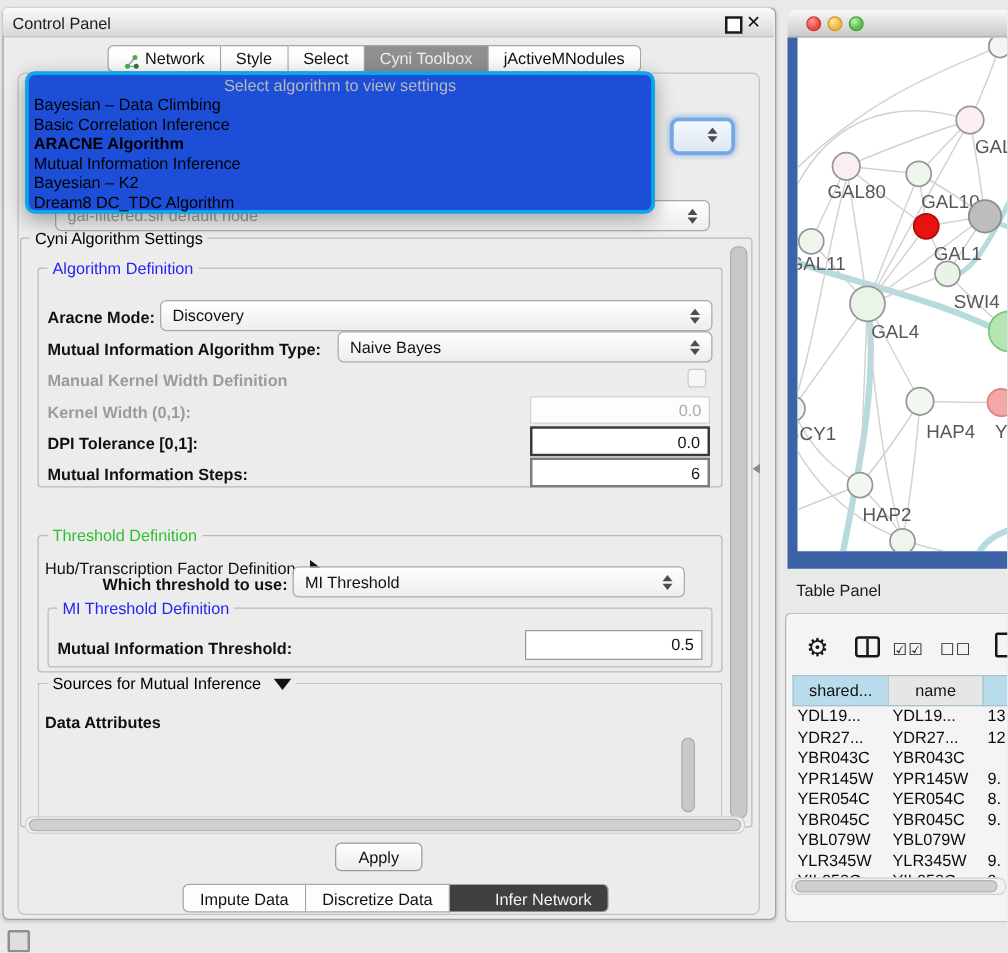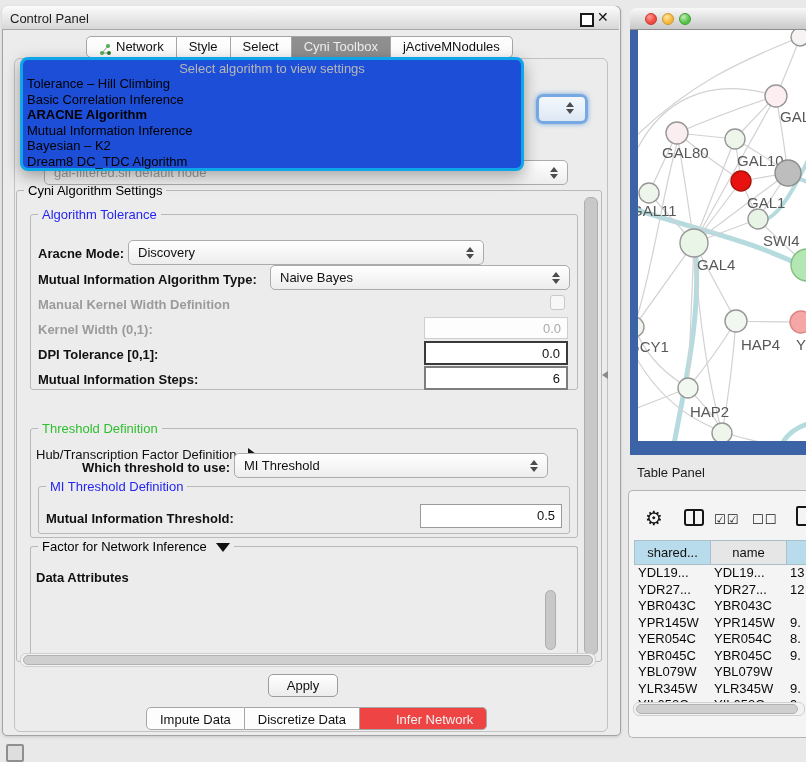--- a/index.html
+++ b/index.html
@@ -71,21 +71,21 @@
   .attr-item{background:#3a6ed0;color:#fff;font-size:12.5px;line-height:15.6px;padding-left:6px;white-space:nowrap;}
 
   .btn{background:linear-gradient(#ffffff,#ececec);border:1px solid #9c9c9c;border-radius:5px;
        font-size:13px;color:#111;display:flex;align-items:center;justify-content:center;box-sizing:border-box;}
 
   .btabrow{left:146px;top:707px;height:23px;display:flex;}
   .btab{height:23px;line-height:23px;padding:0 13px;font-size:13px;color:#111;background:#fdfdfd;
        border:1px solid #a6a6a6;border-left:none;box-sizing:border-box;}
   .btab:first-child{border-left:1px solid #a6a6a6;border-radius:5px 0 0 5px;}
   .btab:last-child{border-radius:0 5px 5px 0;}
-  .btab.selected{background:#ef4444;color:#f2f2f2;padding-left:36px;}
+  .btab.selected{background:#404040;color:#f2f2f2;padding-left:36px;}
 
   .mini-icon{left:6px;top:744px;width:14px;height:14px;border:2px solid #8f8f8f;background:#dedede;border-radius:2px;}
   .splitter-arrow{left:602px;top:371px;width:0;height:0;border-top:4px solid transparent;
        border-bottom:4px solid transparent;border-right:6px solid #8a8a8a;}
 
   
   .net-titlebar{left:630px;top:8px;width:176px;height:22px;border-radius:6px 0 0 0;
        background:linear-gradient(#f8f8f8,#c9c9c9);border-bottom:1px solid #8e8e8e;box-sizing:border-box;}
   .tl{width:12px;height:12px;border-radius:50%;box-sizing:border-box;position:absolute;top:5px;}
   .tl.red{background:radial-gradient(circle at 35% 30%,#ff9a92,#ee4b40 60%);border:1px solid #c8352c;}
@@ -166,39 +166,39 @@
     <span class="val">gal-filtered.sif default node</span>
     <span class="spin">
         <span class="tri-u"></span>
         <span class="tri-d"></span>
       </span>
   </div>
 
   <div class="abs popup">
     <div class="popup-prompt">Select algorithm to view settings</div>
     <div>
-        <div class="popup-item">Tolerance – Hill Climbing</div>
+        <div class="popup-item">Bayesian – Data Climbing</div>
         <div class="popup-item">Basic Correlation Inference</div>
         <div class="popup-item bold">ARACNE Algorithm</div>
         <div class="popup-item">Mutual Information Inference</div>
         <div class="popup-item">Bayesian – K2</div>
         <div class="popup-item">Dream8 DC_TDC Algorithm</div>
       </div>
   </div>
 
   <div class="abs fs" style="left:16px;top:190px;width:586px;height:472px;">
     <span class="fs-title">Cyni Algorithm Settings</span>
   </div>
   <div class="abs scroll-v" style="left:584px;top:197px;width:12px;height:456px;"></div>
 
   <div class="abs fs" style="left:30px;top:214px;width:548px;height:176px;">
-    <span class="fs-title blue">Algorithm Tolerance</span>
+    <span class="fs-title blue">Algorithm Definition</span>
   </div>
   <div class="abs lbl" style="left:38px;top:246px;">Aracne Mode:</div>
-  <div class="abs combo" style="left:128px;top:240px;width:356px;">
+  <div class="abs combo" style="left:128px;top:240px;width:442px;">
     <span class="val">Discovery</span>
     <span class="spin">
         <span class="tri-u"></span>
         <span class="tri-d"></span>
       </span>
   </div>
   <div class="abs lbl" style="left:38px;top:272px;">Mutual Information Algorithm Type:</div>
   <div class="abs combo" style="left:270px;top:265px;width:300px;">
     <span class="val">Naive Bayes</span>
     <span class="spin">
@@ -232,21 +232,21 @@
       </span>
   </div>
   <div class="abs fs" style="left:38px;top:486px;width:532px;height:48px;">
     <span class="fs-title blue">MI Threshold Definition</span>
   </div>
   <div class="abs lbl" style="left:46px;top:511px;">Mutual Information Threshold:</div>
   <div class="abs tfield" style="left:420px;top:504px;width:142px;height:24px;">0.5</div>
 
   <div class="abs fs" style="left:30px;top:546px;width:548px;height:116px;border-bottom:none;">
     <span class="fs-title">
-      <span>Factor for Network Inference</span>
+      <span>Sources for Mutual Inference</span>
       <span class="tri-down" style="margin-left:6px;position:relative;top:1px;"></span>
     </span>
   </div>
   <div class="abs lbl" style="left:36px;top:570px;">Data Attributes</div>
   <div class="abs scroll-v" style="left:545px;top:590px;width:9px;height:58px;"></div>
   <div class="abs scroll-h-track" style="left:20px;top:653px;width:574px;height:12px;">
     <div class="scroll-h-thumb" style="position:absolute;left:2px;top:1px;width:568px;height:8px;"></div>
   </div>
 
   <div class="abs btn" style="left:268px;top:674px;width:70px;height:23px;">Apply</div>

